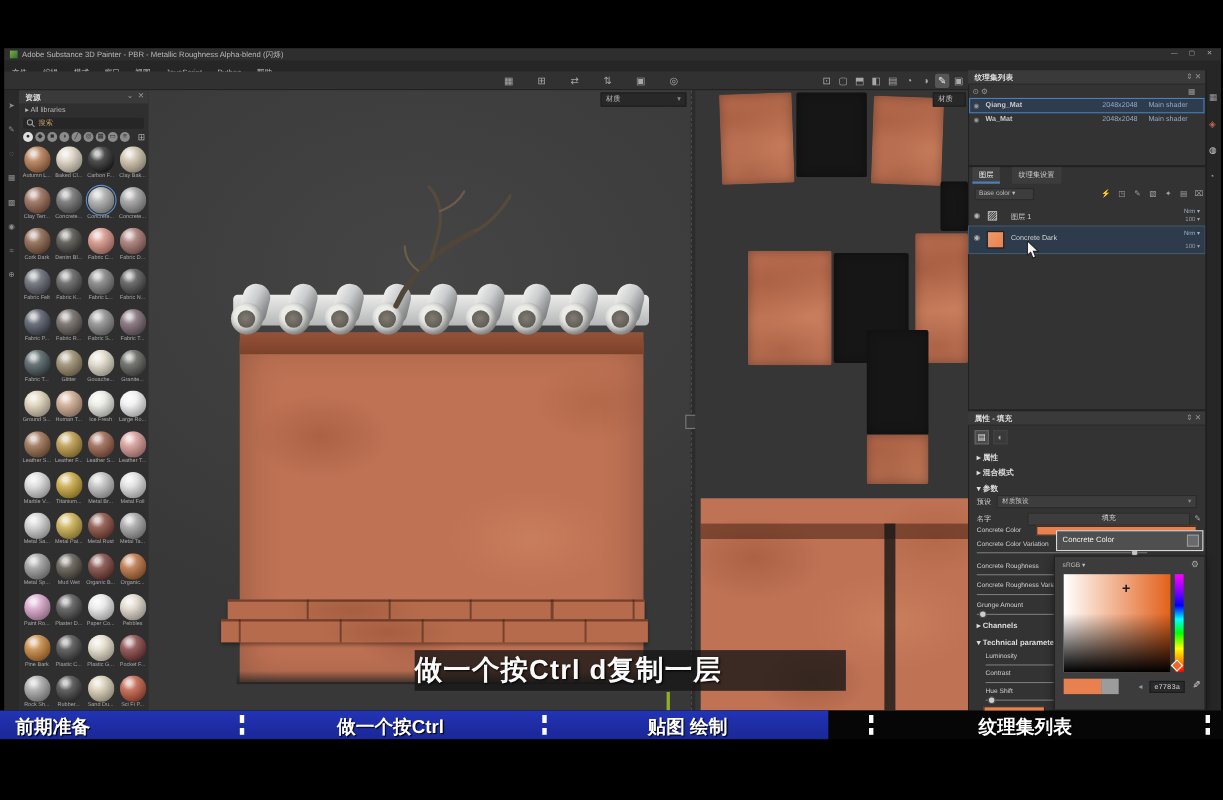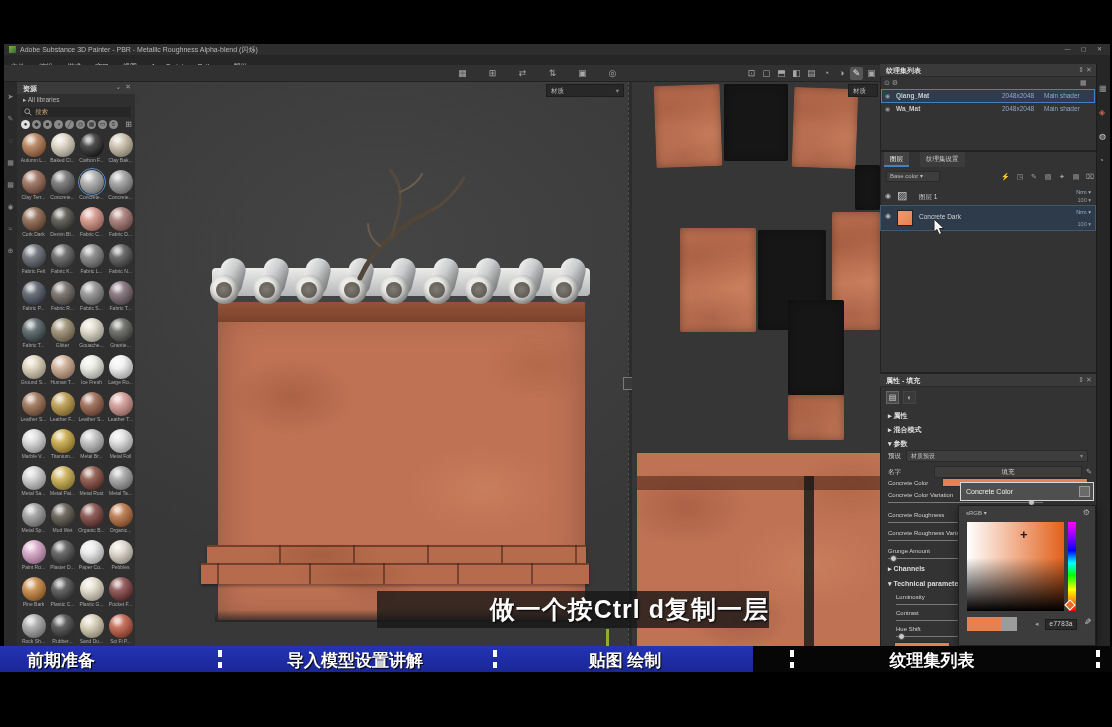--- a/index.html
+++ b/index.html
@@ -107,21 +107,21 @@
   #pgear { position:absolute; right:5px; top:2px; font-size:8px; color:#aaa; }
   #sw1 { position:absolute; left:8px; top:111px; width:34px; height:14px; }
   #sw2 { position:absolute; left:42px; top:111px; width:16px; height:14px; }
   #hexbox { position:absolute; left:86px; top:113px; width:32px; height:11px; background:#2a2a2a; border:1px solid #1c1c1c; color:#cfcfcf; font-size:6.5px; font-family:"Liberation Mono",monospace; text-align:center; line-height:9px; }
   #hexcaret { position:absolute; left:76px; top:114px; font-size:7px; color:#999; }
   #dropper { position:absolute; right:3px; top:111px; font-size:9px; color:#cfcfcf; transform:scaleX(-1); }
   
   #rdock { left:1092px; top:20px; width:14px; height:582px; background:#262626; border-left:1px solid #1c1c1c; }
   
   #subtitle { position:absolute; left:377px; top:591px; width:392px; height:37px; background:rgba(22,22,22,.78);
-    color:#fafafa; font-size:25px; font-weight:bold; text-align:right; line-height:37px; letter-spacing:1px;
+    color:#fafafa; font-size:25px; font-weight:bold; text-align:left; line-height:37px; letter-spacing:1px;
     text-shadow:1px 1px 2px #000; z-index:20; }
   #chapterbar { position:absolute; left:0; top:646px; width:1112px; height:26px; background:#060606; z-index:21; }
   #chapterblue { position:absolute; left:0; top:0; width:753px; height:26px; background:linear-gradient(#2334b5,#16228e); }
   .chlabel { position:absolute; top:3px; font-size:17px; font-weight:bold; color:#fff; text-shadow:1px 1px 1px #000; white-space:nowrap; }
   .chsep { position:absolute; top:4px; width:4px; height:18px;
     background:repeating-linear-gradient(to bottom, #fff 0 7px, transparent 7px 12px); }
   #cursor { position:absolute; left:933px; top:219px; z-index:22; }
 </style>
 </head>
 <body>
@@ -413,22 +413,22 @@
   </div>
 
   <svg id="cursor" width="13" height="17">
     <polygon points="1,0 1,13 4,10.5 6,15.5 8.5,14.5 6.5,9.5 11,9.5" fill="#f5f5f5" stroke="#222" stroke-width="1"></polygon>
   </svg>
 
   <div id="subtitle">做一个按Ctrl d复制一层</div>
 
   <div id="chapterbar">
     <div id="chapterblue" style="background: linear-gradient(rgb(35, 52, 181), rgb(26, 39, 150));"></div>
-  <div class="chlabel" style="left: 27px;">前期准备</div>
-      <div class="chlabel" style="left: 355px; transform: translateX(-50%);">导入模型设置讲解</div>
+  <div class="chlabel" style="left: 14px;">前期准备</div>
+      <div class="chlabel" style="left: 355px; transform: translateX(-50%);">做一个按Ctrl</div>
       <div class="chlabel" style="left: 625px; transform: translateX(-50%);">贴图 绘制</div>
       <div class="chlabel" style="left: 932px; transform: translateX(-50%);">纹理集列表</div>
       <div class="chsep" style="left: 218px;"></div>
       <div class="chsep" style="left: 493px;"></div>
       <div class="chsep" style="left: 790px;"></div>
       <div class="chsep" style="left: 1096px;"></div>
     </div>
 </div>
 
 </body></html>

